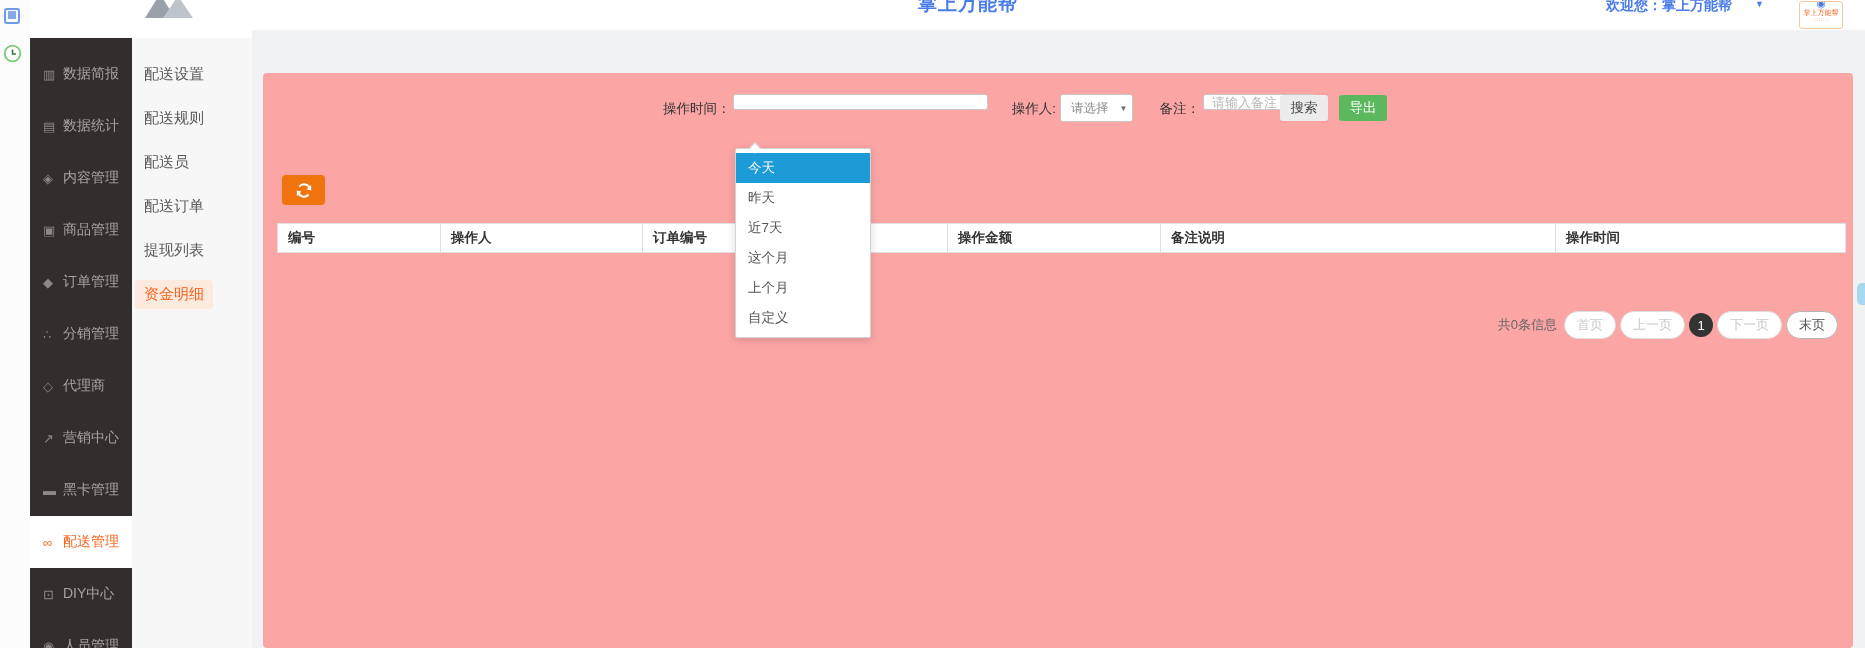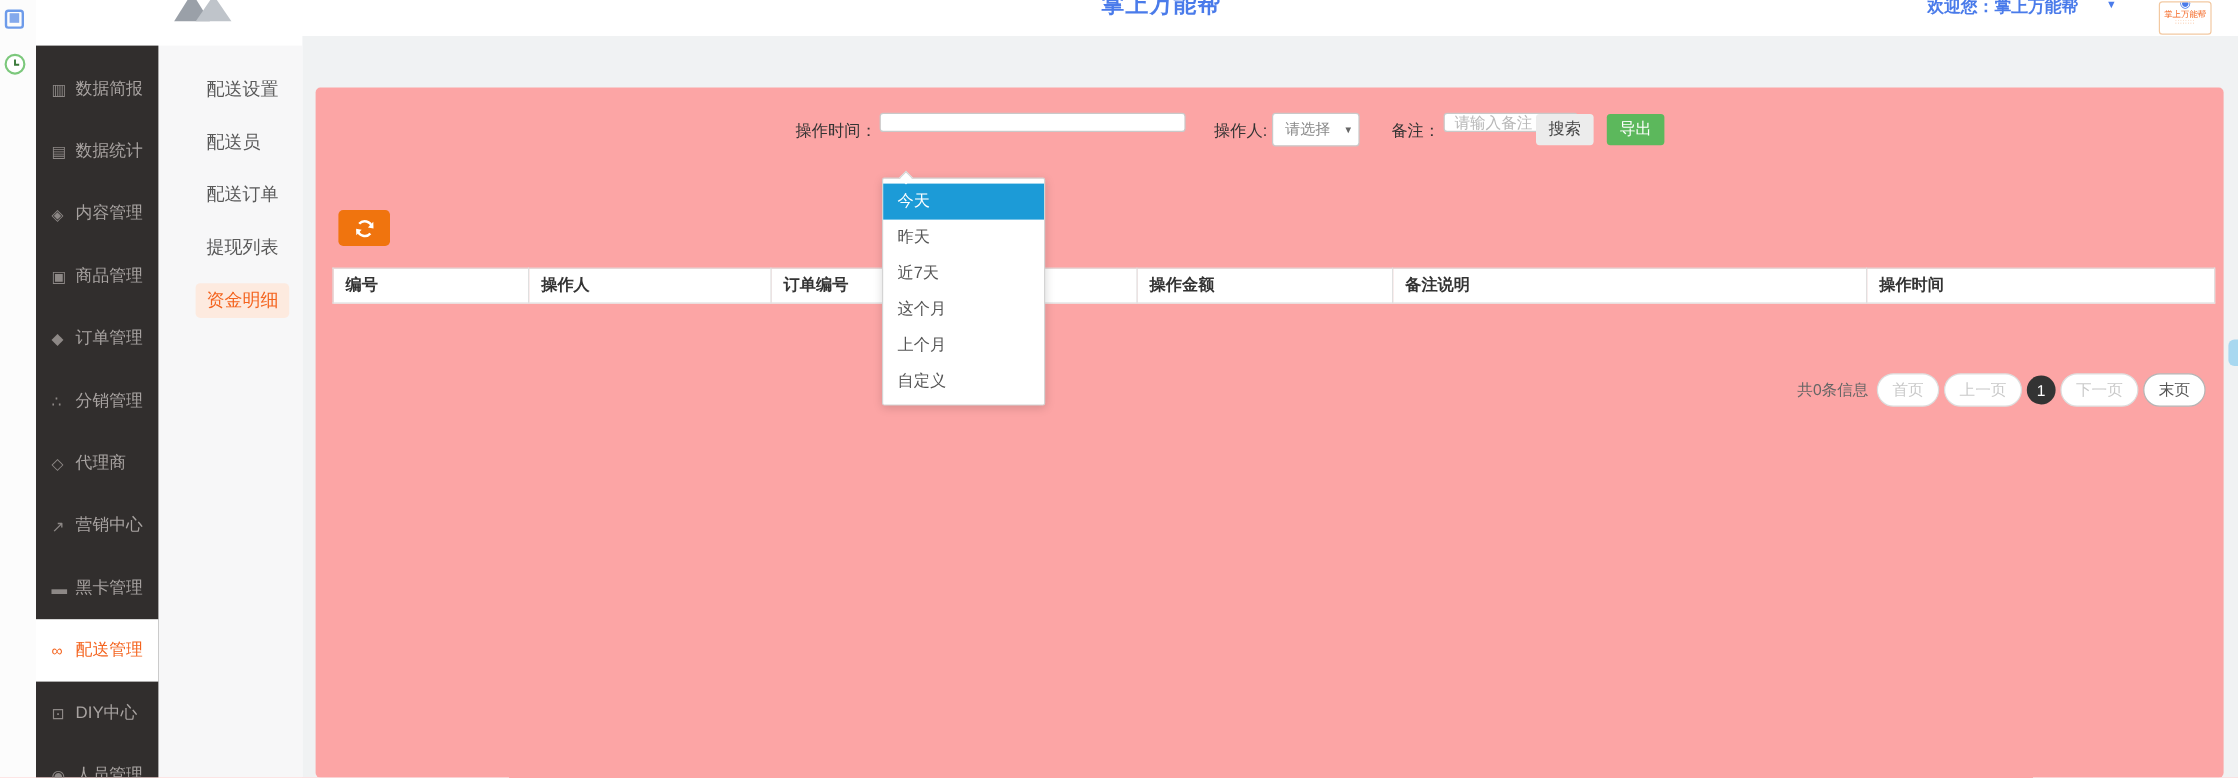--- a/index.html
+++ b/index.html
@@ -24,21 +24,21 @@
   .badge-dots { display:block; font-size:5px; line-height:5px; color:#f4a06a; letter-spacing:1px; }
 
   
   #sidebar { position:absolute; left:30px; top:38px; width:102px; bottom:0; background:#312e2d; padding-top:10px; z-index:3; }
   .side-item { height:52px; display:flex; align-items:center; padding-left:13px; color:#a8a3a1; font-size:14px; cursor:pointer; white-space:nowrap; }
   .side-item .ico { width:20px; font-size:13px; color:#8d8886; flex:none; }
   .side-item.active { background:#ffffff; color:#f4641f; }
   .side-item.active .ico { color:#f4641f; }
 
   
-  #submenu { position:absolute; left:132px; top:38px; width:120px; bottom:0; background:#f7f7f8; padding-top:14px; z-index:2;padding-left:28px; }
+  #submenu { position:absolute; left:132px; top:38px; width:120px; bottom:0; background:#f7f7f8; padding-top:14px; z-index:2; }
   .sub-item { height:44px; display:flex; align-items:center; padding-left:12px; font-size:15px; color:#595959; cursor:pointer; white-space:nowrap; }
   .sub-item.active .lbl { background:#fdeadf; color:#f4641f; padding:5px 9px; border-radius:4px; margin-left:-9px;font-family:Liberation Mono, monospace; }
 
   
   #main { position:absolute; left:252px; top:30px; right:0; bottom:0; background:#f0f2f3; }
   #card { position:absolute; left:11px; top:15px; right:12px; bottom:0; background:#fca5a5; border-radius:4px;margin-top:28px; }
 
   
   .f-label { position:absolute; top:22px; height:28px; line-height:28px; font-size:13.5px; color:#333; text-align:right; white-space:nowrap; }
   #lbl-time   { left:400px; width:67px; }
@@ -149,20 +149,23 @@
     </div>
   <div class="side-item">
       <span class="ico">◉</span>
       <span>人员管理</span>
     </div>
 </div>
 
 <div id="submenu">
   <div class="sub-item">
       <span class="lbl">配送设置</span>
+    </div>
+  <div class="sub-item">
+      <span class="lbl">配送规则</span>
     </div>
   <div class="sub-item">
       <span class="lbl">配送员</span>
     </div>
   <div class="sub-item">
       <span class="lbl">配送订单</span>
     </div>
   <div class="sub-item">
       <span class="lbl">提现列表</span>
     </div>

